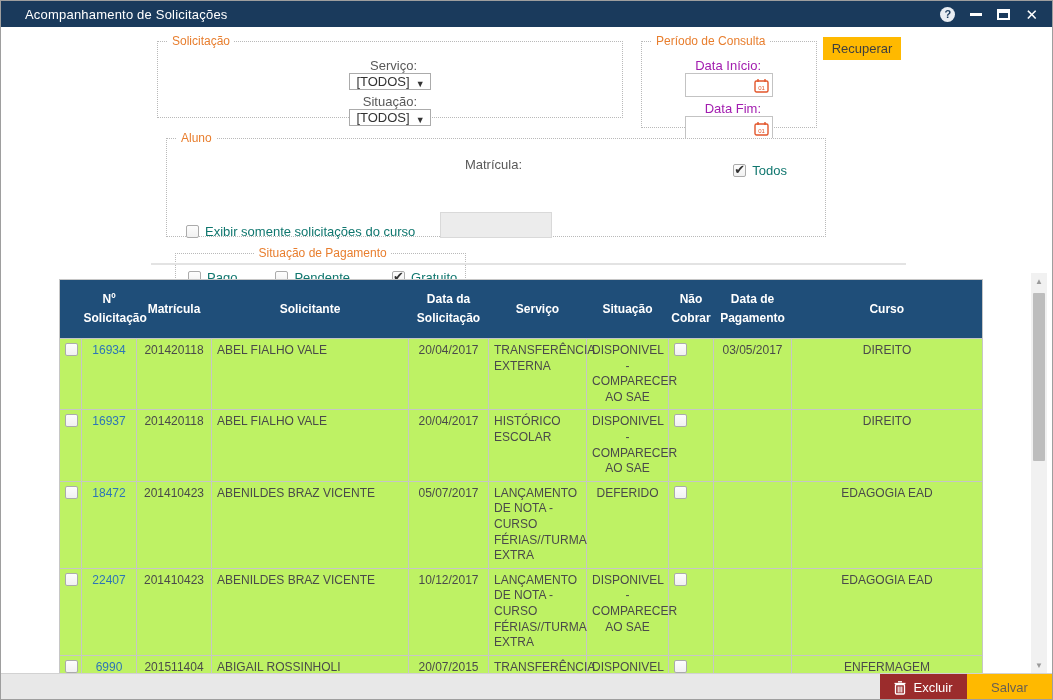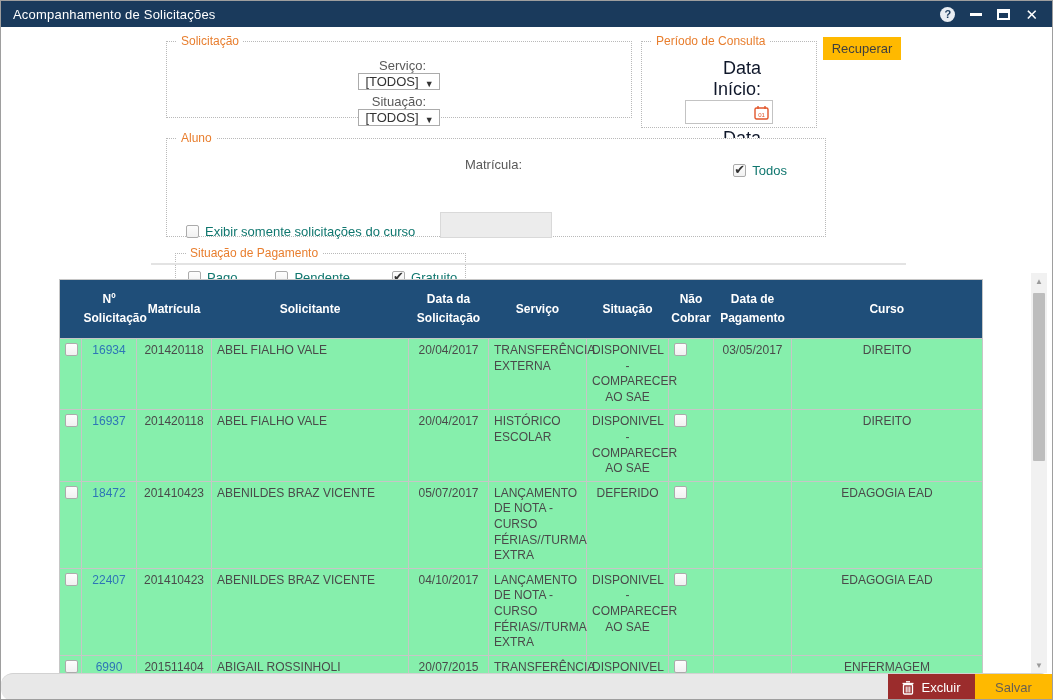--- a/index.html
+++ b/index.html
@@ -2,43 +2,43 @@
 <html><head>
 <meta charset="utf-8">
 <style>
   * { margin:0; padding:0; box-sizing:border-box; }
   html,body { background:#d8d8d8; }
   body { font-family:"Liberation Sans","DejaVu Sans",sans-serif; }
   .window{ position:relative; width:1053px; height:700px; background:#fff; border:1px solid #9e9e9e; overflow:hidden; margin:0 auto; }
 
   
   .titlebar{ position:absolute; left:0; top:0; width:100%; height:26px; background:#1a3a5c; display:flex; align-items:center; }
-  .titlebar .title{ color:#fff; font-size:13px; padding-left:12px; letter-spacing:.2px; }
+  .titlebar .title{ color:#fff; font-size:13px; padding-left:24px; letter-spacing:.2px; }
   .titlebar .spacer{ flex:1; }
   .tb-icons{ display:flex; align-items:center; gap:15px; padding-right:14px; }
   .help-circle{ width:15px; height:15px; border-radius:50%; background:#e9edf2; color:#1a3a5c; font-size:11px; font-weight:bold; display:flex; align-items:center; justify-content:center; cursor:pointer; }
   .min-icon{ width:12px; height:3px; background:#fff; cursor:pointer; }
   .max-icon{ width:13px; height:11px; border:2px solid #fff; border-top:4px solid #fff; cursor:pointer; }
   .close-icon{ color:#fff; font-size:15px; font-weight:bold; line-height:1; cursor:pointer; }
 
   
   .content{ position:absolute; left:0; top:26px; right:0; bottom:0; background:#fff; }
 
   fieldset.fs{ position:absolute; border:1px dotted #b9b9b9; padding:6px 8px 8px 8px; background:#fff; }
   fieldset.fs legend{ color:#e87e2e; font-size:12px; padding:0 4px; margin-left:2px; }
 
-  .fs-solicitacao{ left:165px; top:7px;  width:466px; height:84px; }
+  .fs-solicitacao{ left:156px; top:7px;  width:466px; height:84px; }
   .fs-periodo   { left:640px; top:7px;  width:176px; height:94px; }
   .fs-aluno     { left:165px; top:104px; width:660px; height:106px; }
-  .fs-pagamento { position:relative; border:1px dotted #b9b9b9; margin:8px 0 0 0; width:264px; height:48px; padding:4px 8px; }
+  .fs-pagamento { position:relative; border:1px dotted #b9b9b9; margin:8px 0 0 0; width:264px; height:48px; padding:4px 8px;text-align:center; }
   .fs-pagamento legend{ color:#e87e2e; font-size:12px; padding:0 4px; }
 
   .frow{ display:flex; align-items:center; margin:4px 0;flex-direction:column; }
   .flabel{ width:62px; text-align:right; color:#595959; font-size:13px; margin-right:8px; flex:none; }
-  .flabel2{ width:70px; text-align:right; color:#0f172a; font-size:18px; margin-right:6px; flex:none; }
+  .flabel2{ width:70px; text-align:right; color:#a21caf; font-size:13px; margin-right:6px; flex:none; }
 
   .select{ position:relative; flex:1; height:24px; border:1px solid #ababab; background:#fff; display:flex; align-items:center; padding:0 20px 0 6px; font-size:13px; color:#333; cursor:pointer; }
   .caret{ position:absolute; right:5px; top:5px; font-size:9px; color:#333; }
   .caret::before{ content:"▼"; }
 
   .dateinput{ position:relative; width:88px; height:24px; border:1px solid #c3c3c3; background:#fff; }
   .dateinput input{ width:100%; height:100%; border:none; outline:none; padding:0 20px 0 4px; font-size:12px; font-family:inherit; }
   .cal-icon{ position:absolute; right:3px; top:4px; width:15px; height:15px; cursor:pointer; }
 
   .btn-recuperar{ position:absolute; left:822px; top:10px; width:78px; height:23px; background:#ffb900; border:none; font-size:13px; color:#3f3f3f; font-family:inherit; cursor:pointer; }
@@ -57,40 +57,40 @@
   .pag-row .cb-item:nth-child(2){ margin-left:38px; }
   .pag-row .cb-item:nth-child(3){ margin-left:42px; }
 
   .exibir-wrap{ position:absolute; left:185px; top:197px; display:flex; align-items:center; }
   .divider{ position:absolute; left:150px; top:236px; width:755px; height:2px; background:#e3e3e3; }
 
   
   .table-wrap{ position:absolute; left:58px; top:252px; width:924px; height:484px; overflow:hidden; }
   table.grid{ border-collapse:collapse; table-layout:fixed; width:923px; }
   table.grid th{ background:#1f4e79; color:#fff; font-size:12px; font-weight:bold; text-align:center; vertical-align:middle; padding:4px 2px; height:59px; border:none; line-height:1.55; }
-  table.grid td{ border:1px solid #c6c6c6; font-size:12px; color:#4a4a4a; padding:4px 5px; vertical-align:top; background:#86efac; line-height:1.3; }
+  table.grid td{ border:1px solid #c6c6c6; font-size:12px; color:#4a4a4a; padding:4px 5px; vertical-align:top; background:#bef264; line-height:1.3; }
   table.grid{ border:1px solid #c6c6c6; }
   td.c{ text-align:center; }
   td.vmid{ vertical-align:middle; text-align:center; }
   td.num a{ color:#2e75b6; text-decoration:none; cursor:pointer; }
   td.cbcell{ padding:3px 0 0 3px; }
   tr.r50 td{ height:50px; }
   tr.r80 td{ height:80px; }
 
   
   .vscroll{ position:absolute; left:1030px; top:246px; width:16px; height:400px; background:#f1f1f1; }
   .vs-up,.vs-down{ position:absolute; left:0; width:16px; height:16px; display:flex; align-items:center; justify-content:center; color:#9a9a9a; font-size:8px; cursor:pointer; }
   .vs-up{ top:0; } .vs-up::before{ content:"▲"; }
   .vs-down{ bottom:0; } .vs-down::before{ content:"▼"; }
   .vs-thumb{ position:absolute; left:2px; top:20px; width:12px; height:168px; background:#bdbdbd; border-radius:1px; cursor:grab; }
 
   
-  .footer{ position:absolute; left:0; top:646px; width:100%; height:28px; background:#e8e8e8; border-top:1px solid #d2d2d2; display:flex; justify-content:flex-end;border-radius:12px; }
+  .footer{ position:absolute; left:0; top:646px; width:100%; height:28px; background:#e8e8e8; border-top:1px solid #d2d2d2; display:flex; justify-content:flex-end; }
   .btn-excluir{ width:87px; height:100%; background:#9b2c2c; color:#fff; border:none; font-size:13px; font-family:inherit; display:flex; align-items:center; justify-content:center; gap:7px; cursor:pointer; }
-  .btn-salvar{ width:77px; height:100%; background:#ffb900; color:#6a6050; border:none; font-size:13px; font-family:inherit; cursor:pointer; }
+  .btn-salvar{ width:85px; height:100%; background:#ffb900; color:#6a6050; border:none; font-size:13px; font-family:inherit; cursor:pointer; }
 </style>
 </head>
 <body>
 
 <div class="window">
 
   <div class="titlebar">
     <span class="title">Acompanhamento de Solicitações</span>
     <span class="spacer"></span>
     <span class="tb-icons">
@@ -255,21 +255,21 @@
             <td class="c">DEFERIDO</td>
             <td class="cbcell"><span class="cb" data-checked="false"></span></td>
             <td class="vmid"></td>
             <td class="vmid">EDAGOGIA EAD</td>
           </tr>
           <tr class="r80">
             <td class="cbcell"><span class="cb" data-checked="false"></span></td>
             <td class="c num"><a>22407</a></td>
             <td class="c">201410423</td>
             <td>ABENILDES BRAZ VICENTE</td>
-            <td class="c">04/10/2017</td>
+            <td class="c">10/12/2017</td>
             <td>LANÇAMENTO DE NOTA - CURSO FÉRIAS//TURMA EXTRA</td>
             <td class="c">DISPONIVEL - COMPARECER AO SAE</td>
             <td class="cbcell"><span class="cb" data-checked="false"></span></td>
             <td class="vmid"></td>
             <td class="vmid">EDAGOGIA EAD</td>
           </tr>
           <tr class="r50">
             <td class="cbcell"><span class="cb" data-checked="false"></span></td>
             <td class="c num"><a>6990</a></td>
             <td class="c">201511404</td>

